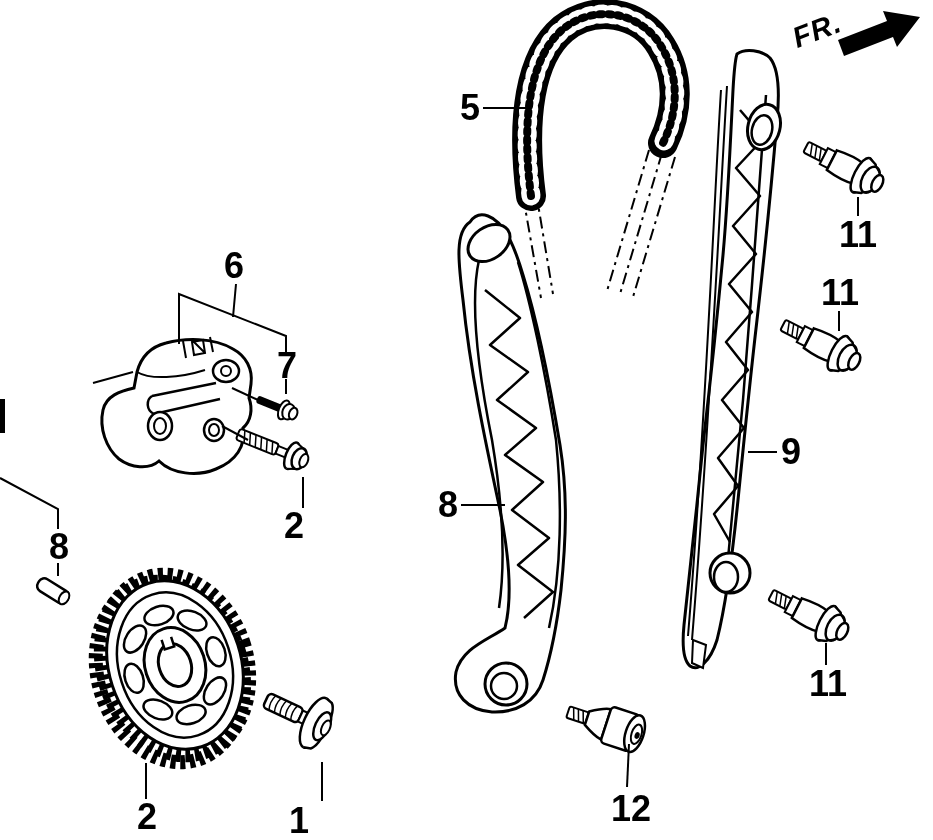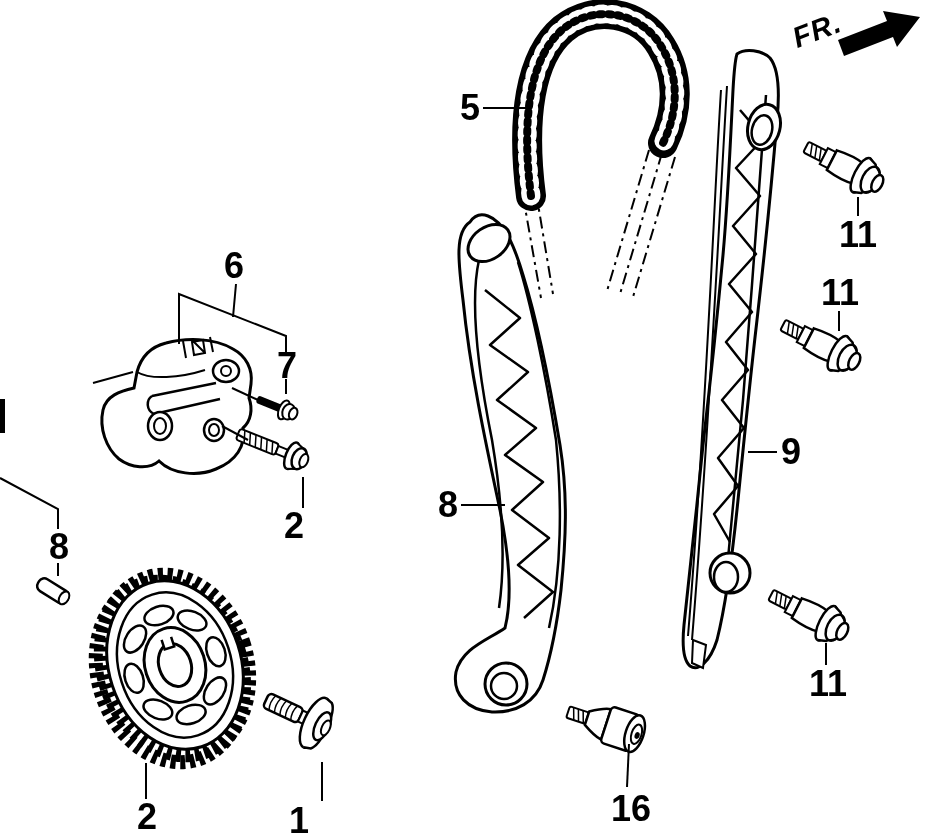--- a/index.html
+++ b/index.html
@@ -193,21 +193,21 @@
 </svg>
 
   <div class="callout" style="left:470px;top:108px">5</div>
   <div class="callout" style="left:234px;top:266px">6</div>
   <div class="callout" style="left:287px;top:366px">7</div>
   <div class="callout" style="left:294px;top:526px">2</div>
   <div class="callout" style="left:59px;top:547px">8</div>
   <div class="callout" style="left:147px;top:817px">2</div>
   <div class="callout" style="left:299px;top:821px">1</div>
   <div class="callout" style="left:448px;top:505px">8</div>
-  <div class="callout" style="left:631px;top:809px">16</div>
+  <div class="callout" style="left:631px;top:809px">12</div>
   <div class="callout" style="left:791px;top:452px">9</div>
   <div class="callout" style="left:858px;top:235px">11</div>
   <div class="callout" style="left:840px;top:293px">11</div>
   <div class="callout" style="left:828px;top:684px">11</div>
 
   <div class="fr-label">FR.</div>
 
 </div>
 
 </body></html>

